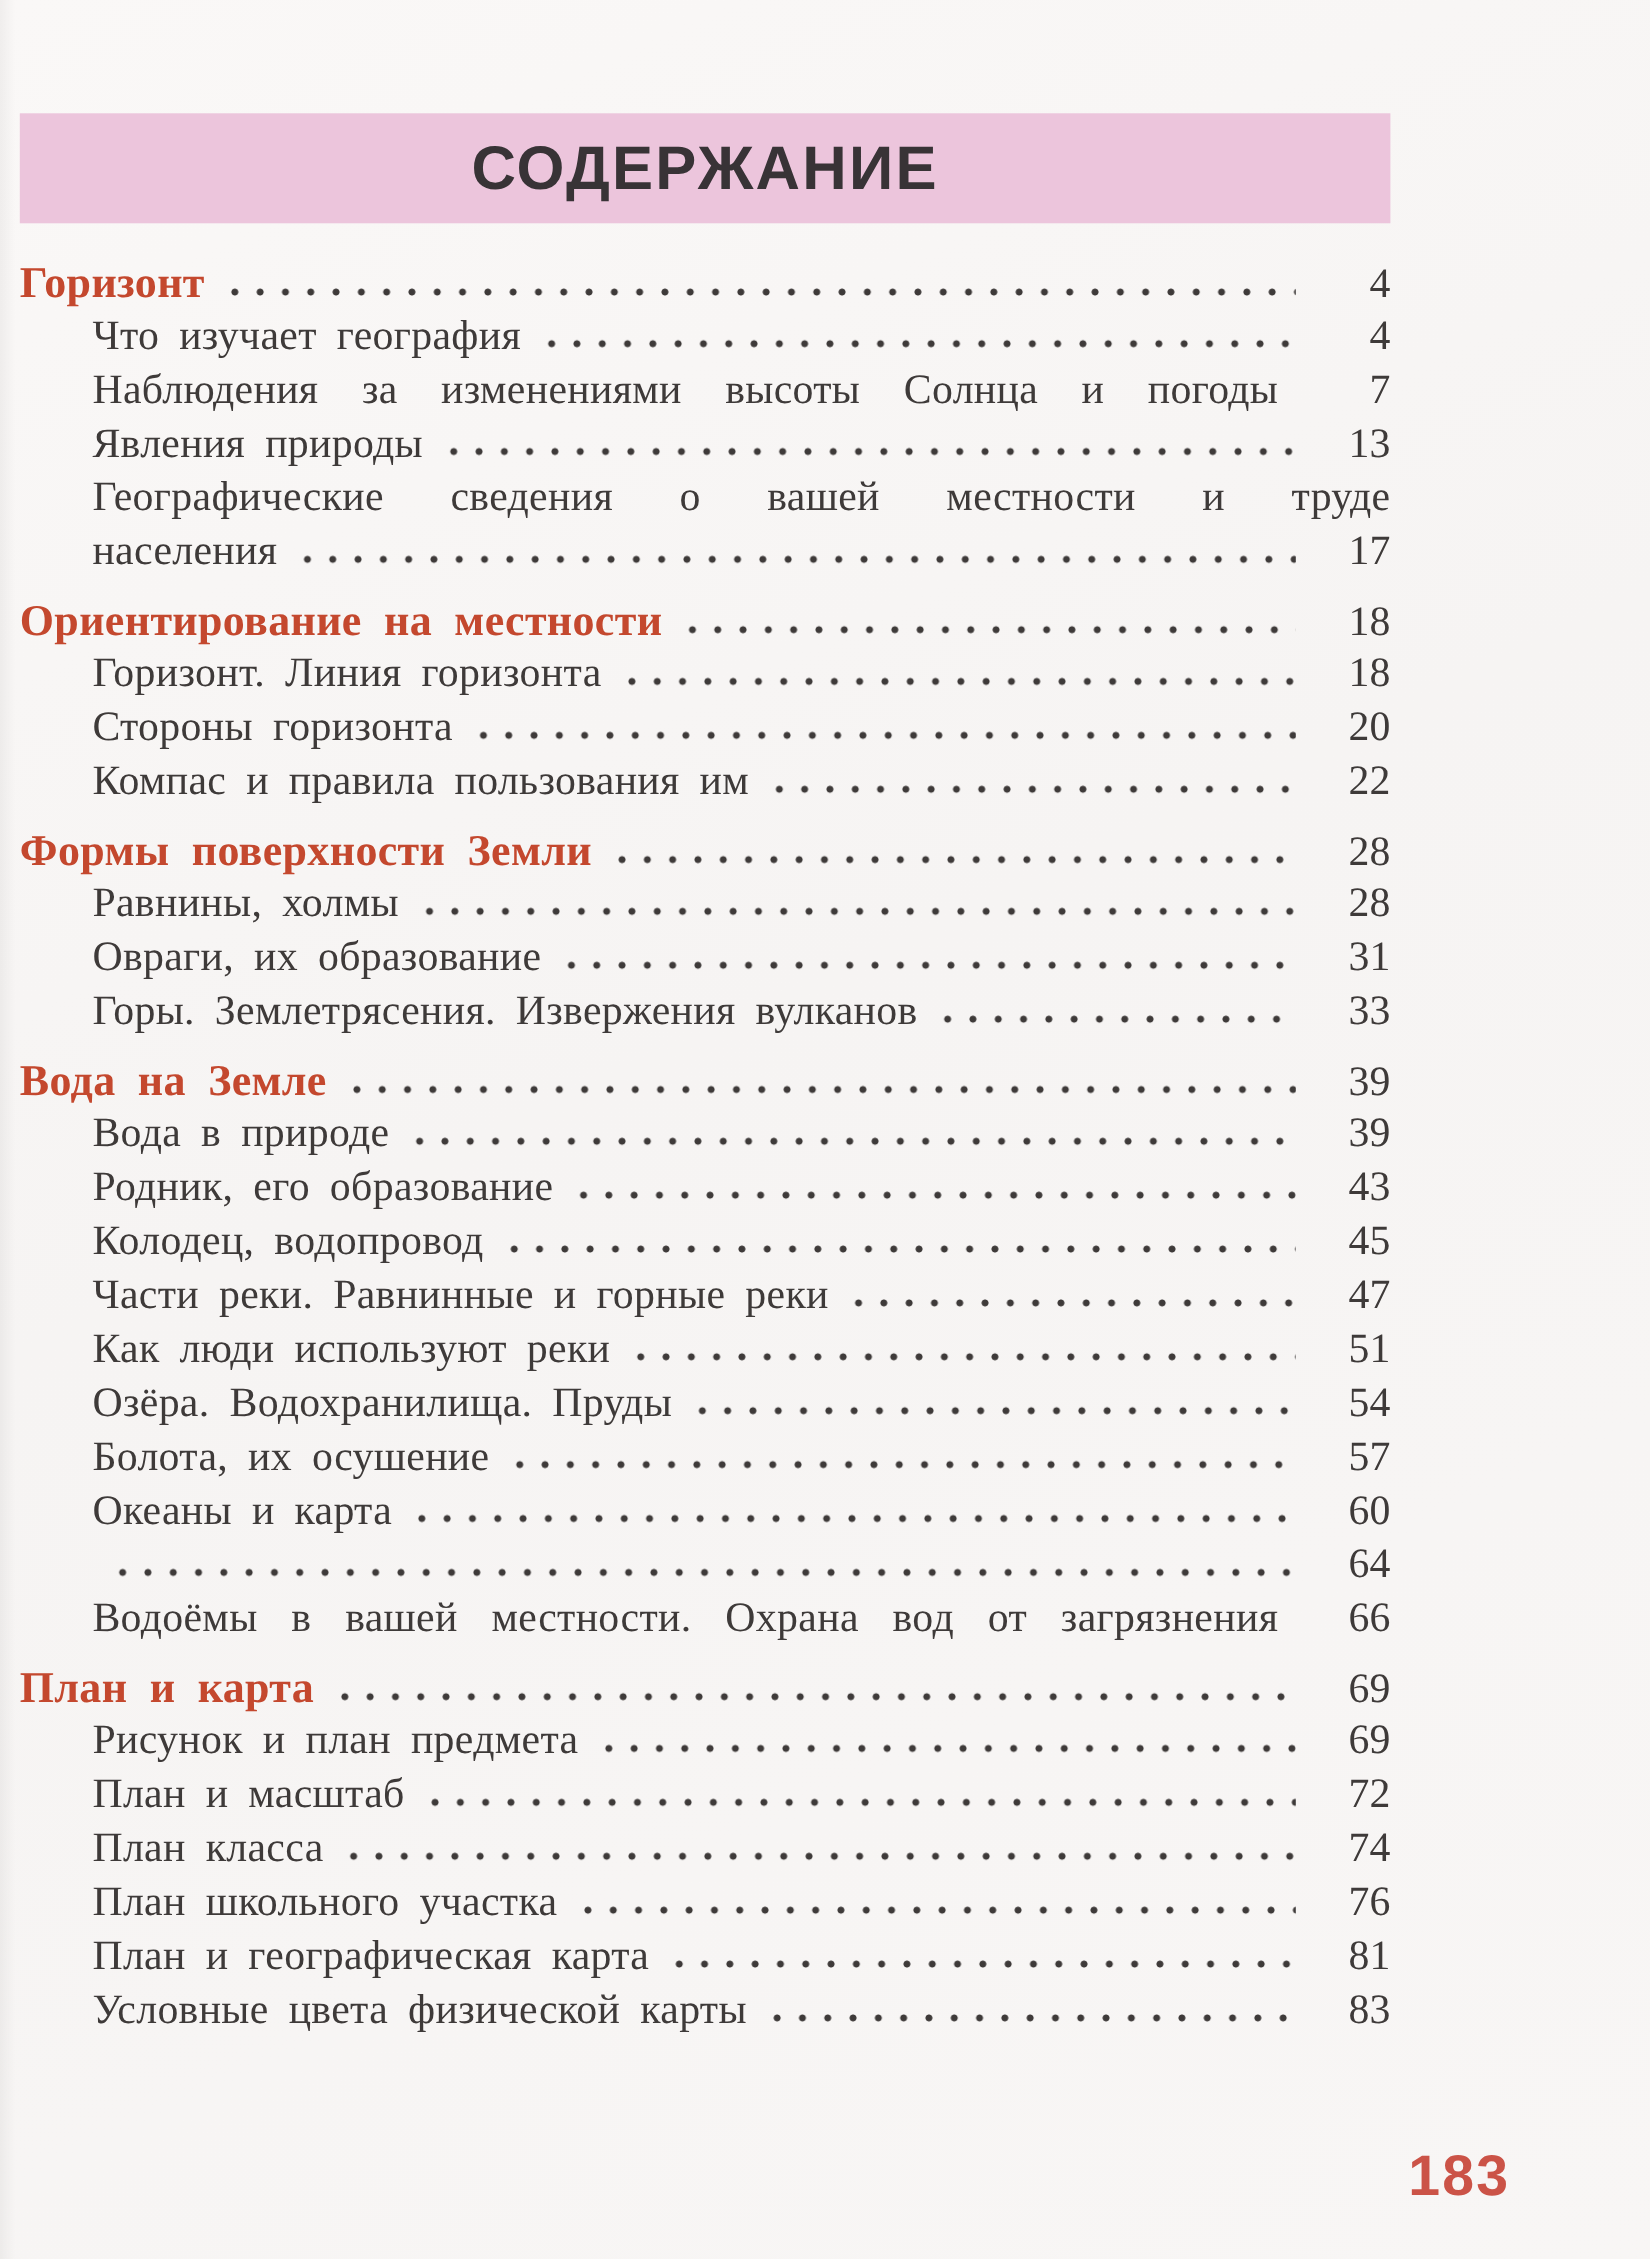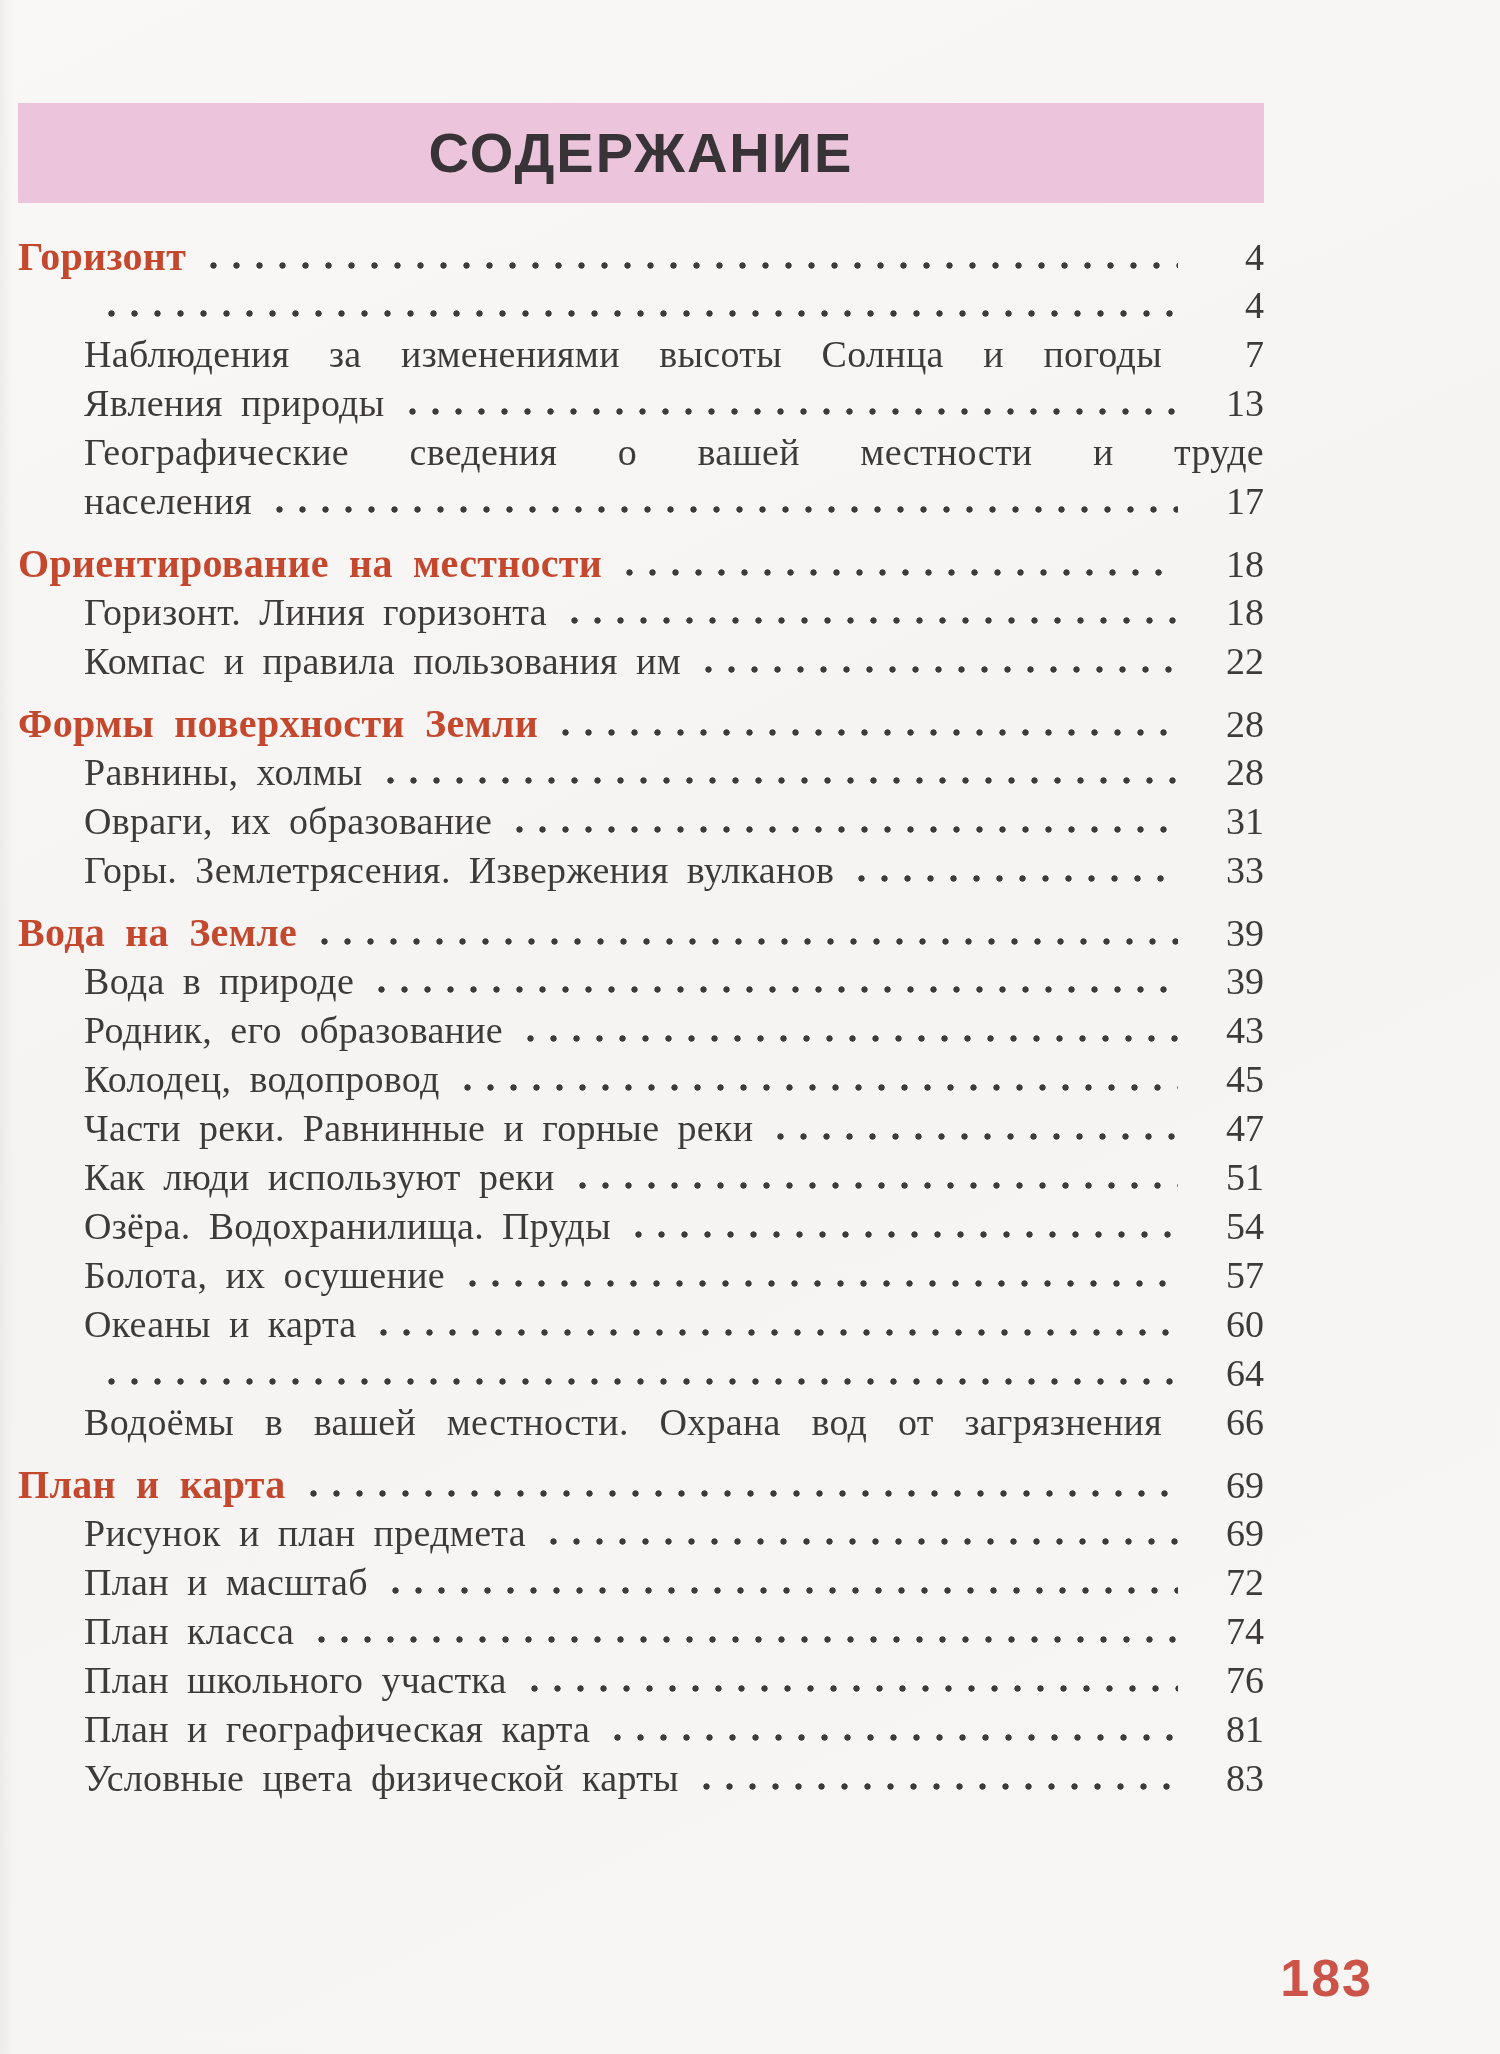--- a/index.html
+++ b/index.html
@@ -86,20 +86,21 @@
     <span class="title">СОДЕРЖАНИЕ</span>
   </div>
 
   <div class="toc">
       <div class="toc-row section">
         <span class="t">Горизонт</span>
         <span class="leader"></span>
         <span class="num">4</span>
       </div>
       <div class="toc-row item">
+        <span class="t">Что изучает география</span>
         <span class="leader"></span>
         <span class="num">4</span>
       </div>
       <div class="toc-row item fill">
         <span class="t">Наблюдения за изменениями высоты Солнца и погоды</span>
         <span class="num">7</span>
       </div>
       <div class="toc-row item">
         <span class="t">Явления природы</span>
         <span class="leader"></span>
@@ -117,20 +118,25 @@
         <span class="t">Ориентирование на местности</span>
         <span class="leader"></span>
         <span class="num">18</span>
       </div>
       <div class="toc-row item">
         <span class="t">Горизонт. Линия горизонта</span>
         <span class="leader"></span>
         <span class="num">18</span>
       </div>
       <div class="toc-row item">
+        <span class="t">Стороны горизонта</span>
+        <span class="leader"></span>
+        <span class="num">20</span>
+      </div>
+      <div class="toc-row item">
         <span class="t">Компас и правила пользования им</span>
         <span class="leader"></span>
         <span class="num">22</span>
       </div>
       <div class="toc-row section">
         <span class="t">Формы поверхности Земли</span>
         <span class="leader"></span>
         <span class="num">28</span>
       </div>
       <div class="toc-row item">

